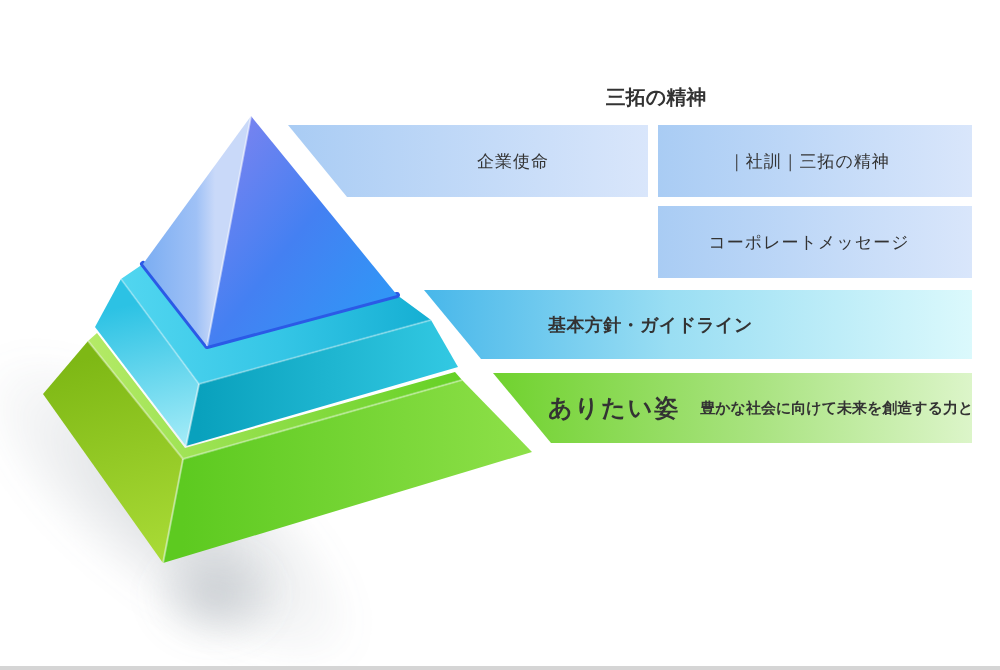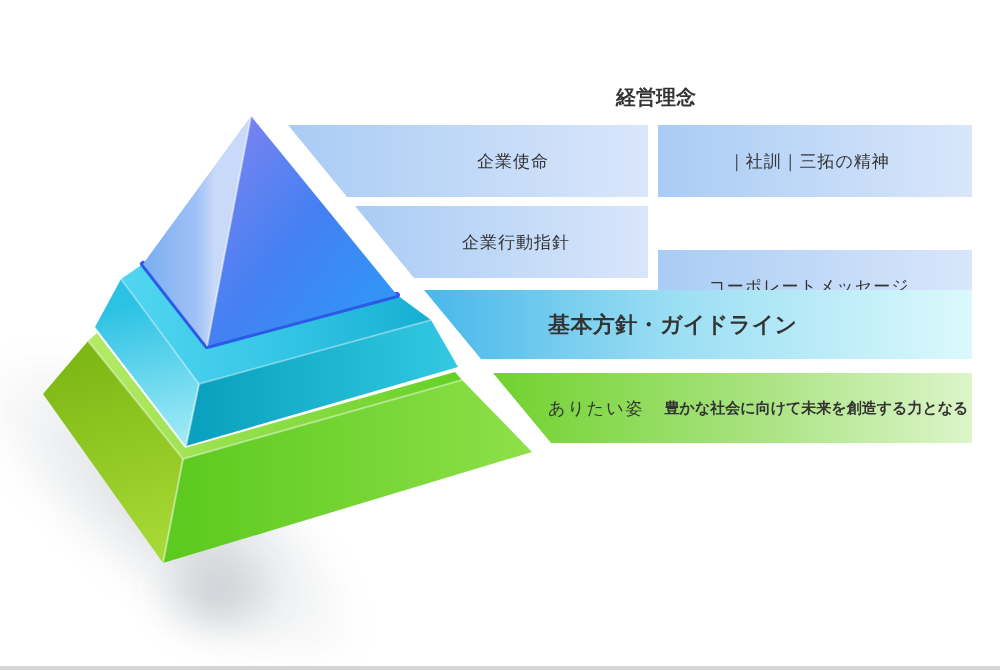--- a/index.html
+++ b/index.html
@@ -24,37 +24,37 @@
 
   .box.r1l{left:288px;top:125px;width:360px;height:72px;
     clip-path:polygon(0 0,100% 0,100% 100%,59px 100%);
     justify-content:center;padding-left:90px;}
   .box.r1r{left:658px;top:125px;width:314px;height:72px;
     justify-content:center;padding-right:12px;}
   .box.r2l{left:355px;top:206px;width:293px;height:72px;
     clip-path:polygon(0 0,100% 0,100% 100%,59px 100%);
     justify-content:center;padding-left:29px;}
   .box.r2r{left:658px;top:206px;width:314px;height:72px;
-    justify-content:center;padding-right:12px;margin-top:44px;}
+    justify-content:center;padding-right:12px;}
 
   .box.policy{
     left:424px;top:290px;width:548px;height:69px;
     clip-path:polygon(0 0,100% 0,100% 100%,57px 100%);
     background:linear-gradient(90deg,#48b7ea 0%,#9adef3 45%,#dbf9fc 100%);
     padding-left:124px;
   }
-  .box.policy .lbl{font-size:22px;font-weight:700;letter-spacing:0.4px;text-align:right;}
+  .box.policy .lbl{font-size:18px;font-weight:700;letter-spacing:0.4px;text-align:right;}
 
   .box.vision{
     left:493px;top:373px;width:479px;height:70px;
     clip-path:polygon(0 0,100% 0,100% 100%,58px 100%);
     background:linear-gradient(90deg,#70d22e 0%,#a9e380 55%,#dcf5c9 100%);
     padding-left:55px;gap:20px;
   }
-  .vision-label{font-size:17px;font-weight:400;letter-spacing:2px;white-space:nowrap;}
+  .vision-label{font-size:24px;font-weight:700;letter-spacing:2px;white-space:nowrap;}
   .vision-desc{font-size:15px;font-weight:700;line-height:18.5px;white-space:nowrap;}
 
   .bottom-bar{position:absolute;left:0;right:0;bottom:0;height:4px;background:#d5d5d5;z-index:4;}
 </style>
 </head>
 <body>
 
 <div class="canvas">
 
   <svg class="pyramid" width="1000" height="670" viewBox="0 0 1000 670">
@@ -125,32 +125,29 @@
     </g>
 
     <g>
       <path d="M143,264 L207,346 L397,295" fill="none" stroke="#2b5ae6" stroke-width="6" stroke-linejoin="round" stroke-linecap="round"></path>
       <polygon points="251,116 143,264 207,346" fill="url(#gBlueL)"></polygon>
       <polygon points="251,116 207,346 397,295" fill="url(#gBlueR)"></polygon>
       <path d="M251,116 L207,346" stroke="rgba(255,255,255,0.5)" stroke-width="2"></path>
     </g>
   </svg>
 
-  <div class="diagram-title">経営理念</div>
+  <div class="diagram-title">三拓の精神</div>
 
   <div class="box blue r1r">
     <span class="lbl">｜社訓｜三拓の精神</span>
   </div>
   <div class="box blue r1l">
     <span class="lbl">企業使命</span>
   </div>
 
-  <div class="box blue r2l">
-    <span class="lbl">企業行動指針</span>
-  </div>
   <div class="box blue r2r">
     <span class="lbl">コーポレートメッセージ</span>
   </div>
 
   <div class="box policy">
     <span class="lbl">基本方針・ガイドライン</span>
   </div>
 
   <div class="box vision">
     <span class="vision-label">ありたい姿</span>

